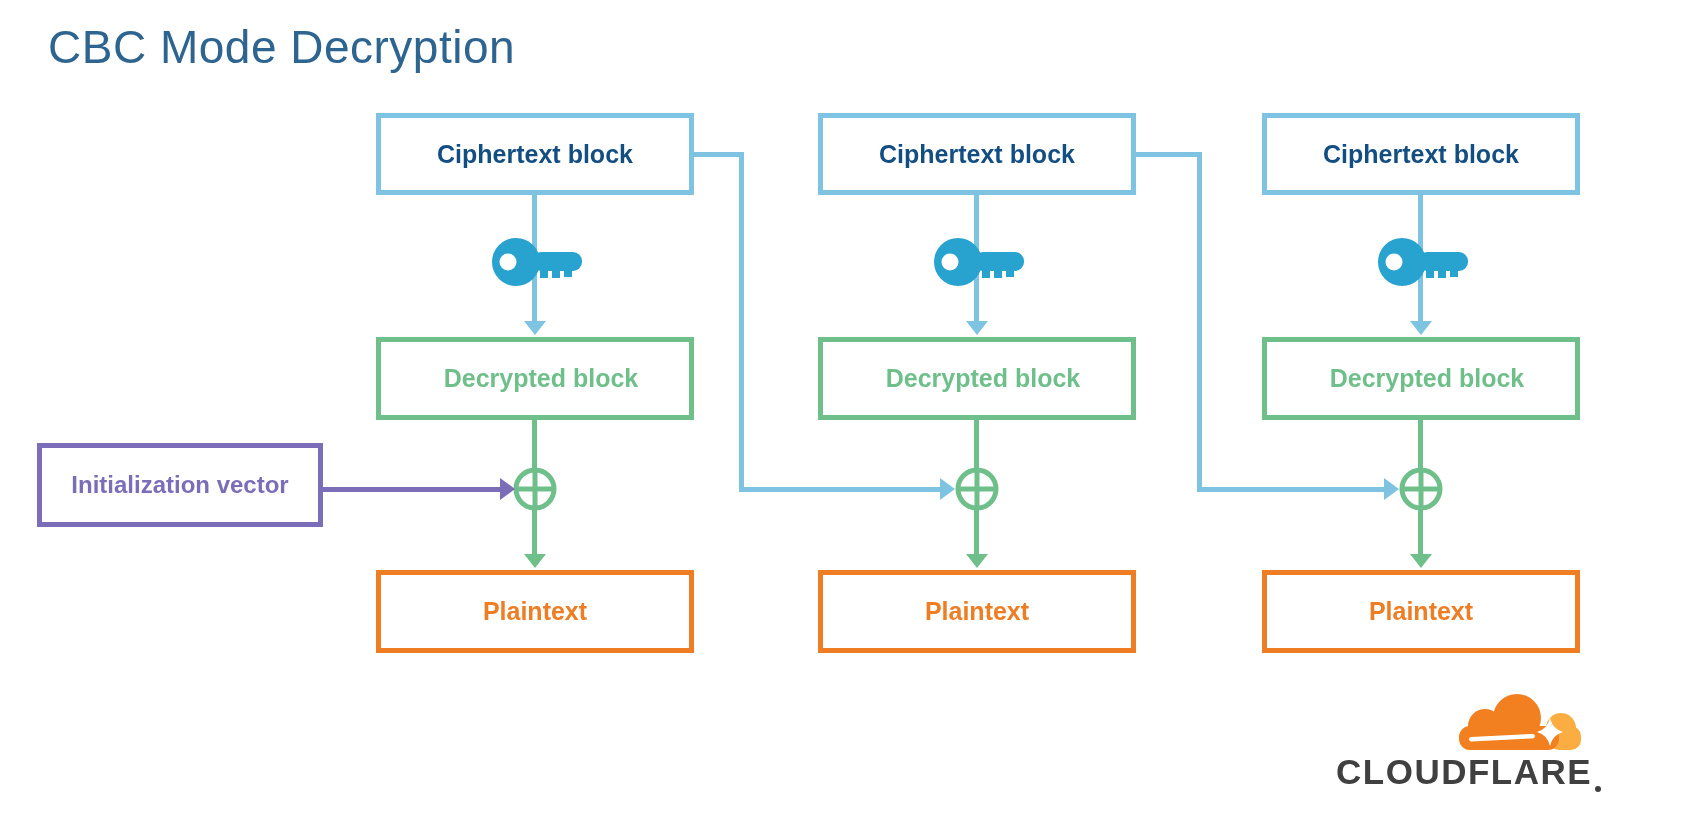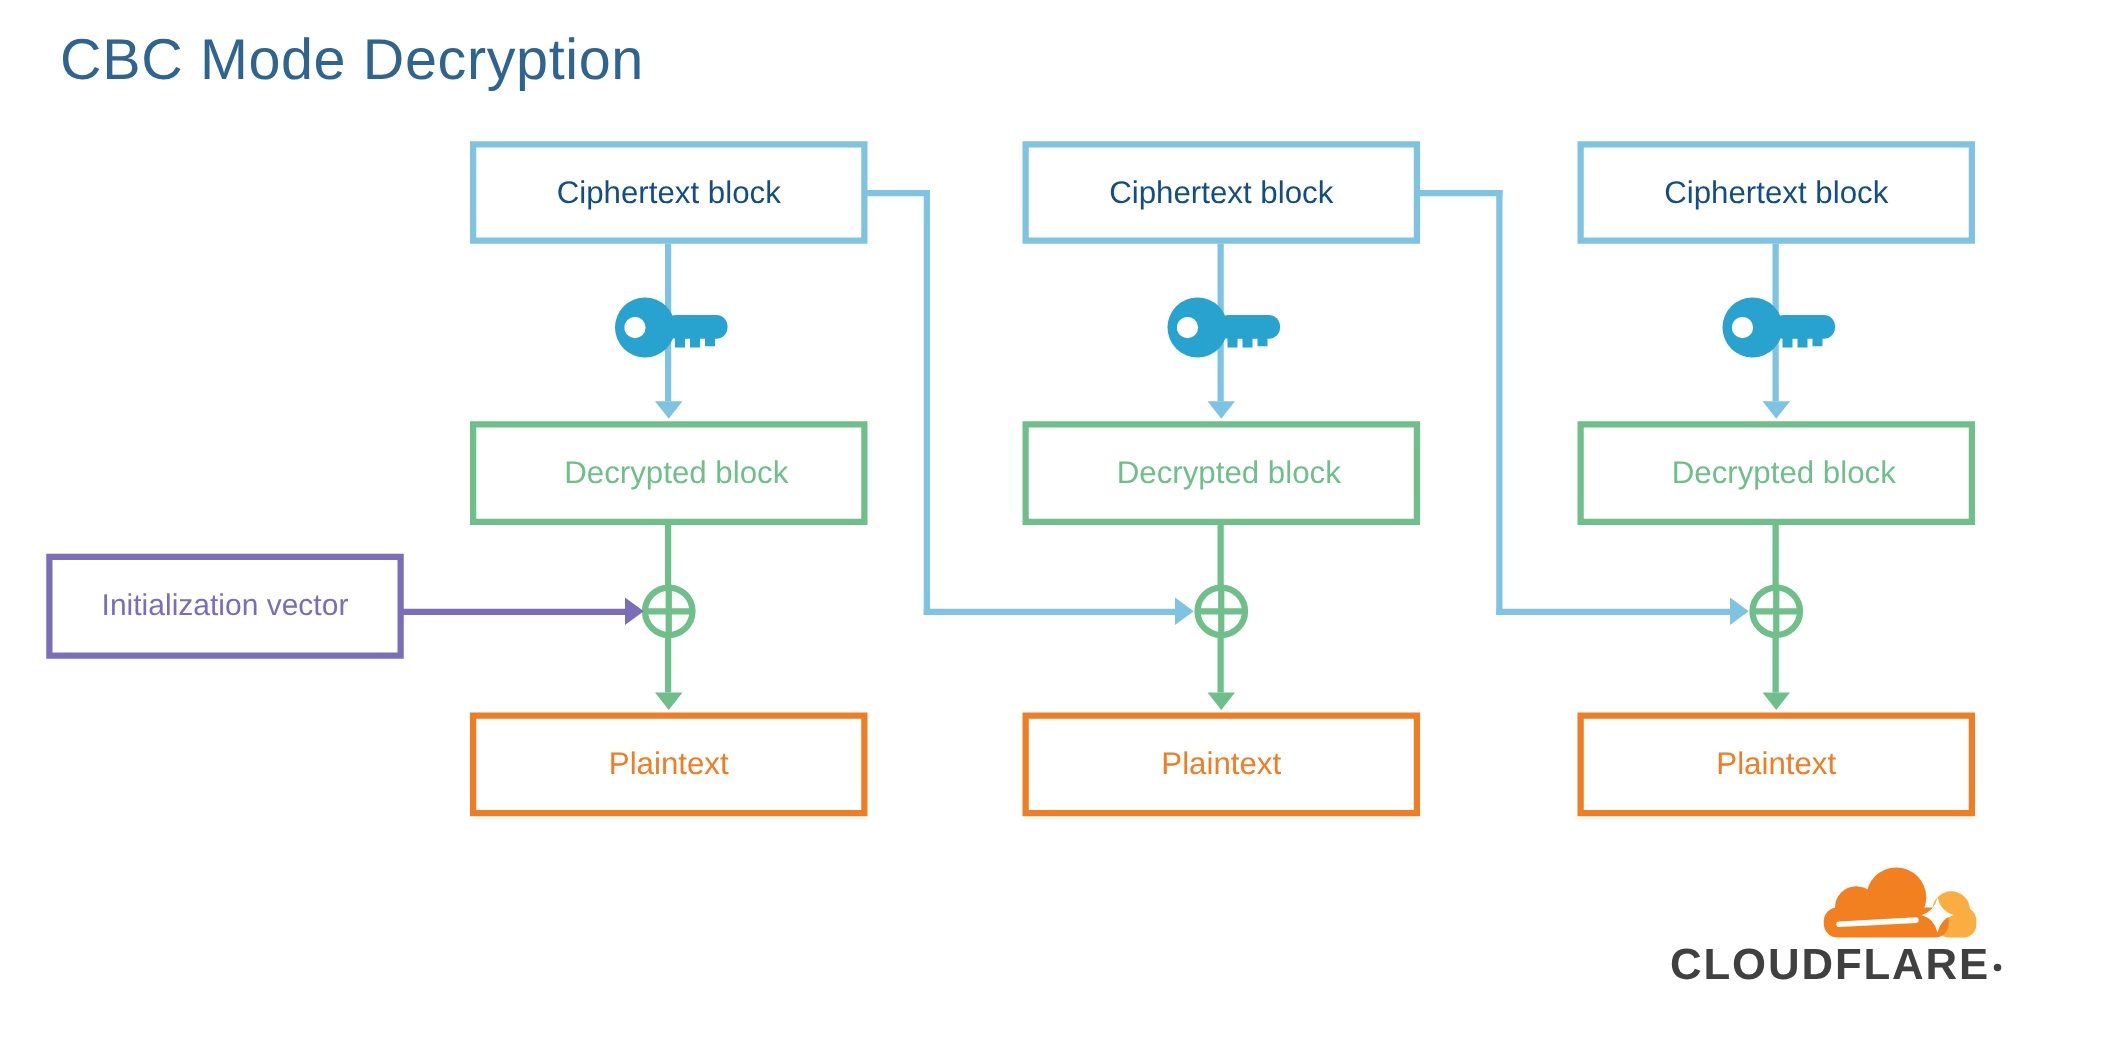--- a/index.html
+++ b/index.html
@@ -7,21 +7,21 @@
     position:relative;width:1664px;height:837px;background:#ffffff;overflow:hidden;
     font-family:"Liberation Sans", sans-serif;
   }
   .title{
     position:absolute;left:48px;top:20px;margin:0;
     font-size:46px;font-weight:300;letter-spacing:.5px;color:#2e6490;
   }
   .box{
     position:absolute;box-sizing:border-box;background:#fff;
     display:flex;align-items:center;justify-content:center;
-    font-weight:400;font-size:25px;
+    font-weight:700;font-size:25px;
   }
   .box.cipher{width:318px;height:82px;border:5px solid #7ec3e2;color:#134e82;}
   .box.decrypted{width:318px;height:83px;border:5px solid #6fbf8b;color:#6fbf8b;padding-left:12px;}
   .box.plain{width:318px;height:83px;border:5px solid #ee7d23;color:#ee7d23;}
   .box.iv{width:286px;height:84px;border:5px solid #7c6db9;color:#7c6db9;font-size:24px;}
   .vline,.hline{position:absolute;}
   .vline{width:5px;}
   .hline{height:5px;}
   .blue{background:#7ec3e2;}
   .green{background:#6fbf8b;}
@@ -35,21 +35,21 @@
   .arr-right{
     position:absolute;width:0;height:0;
     border-top:11px solid transparent;border-bottom:11px solid transparent;
     border-left:15px solid #7ec3e2;
   }
   .arr-right.purple-a{border-left-color:#7c6db9;}
   .icon{position:absolute;line-height:0;}
   .wordmark{
     position:absolute;left:1336px;top:752px;
     font-size:35px;font-weight:900;letter-spacing:1.5px;color:#404041;
-    display:flex;align-items:center;
+    display:flex;align-items:flex-end;
   }
   .tm-dot{
     width:6px;height:6px;border-radius:50%;background:#404041;
     display:inline-block;margin:4px 0 0 3px;
   }
 </style>
 </head>
 <body>
 
 <div class="canvas">

